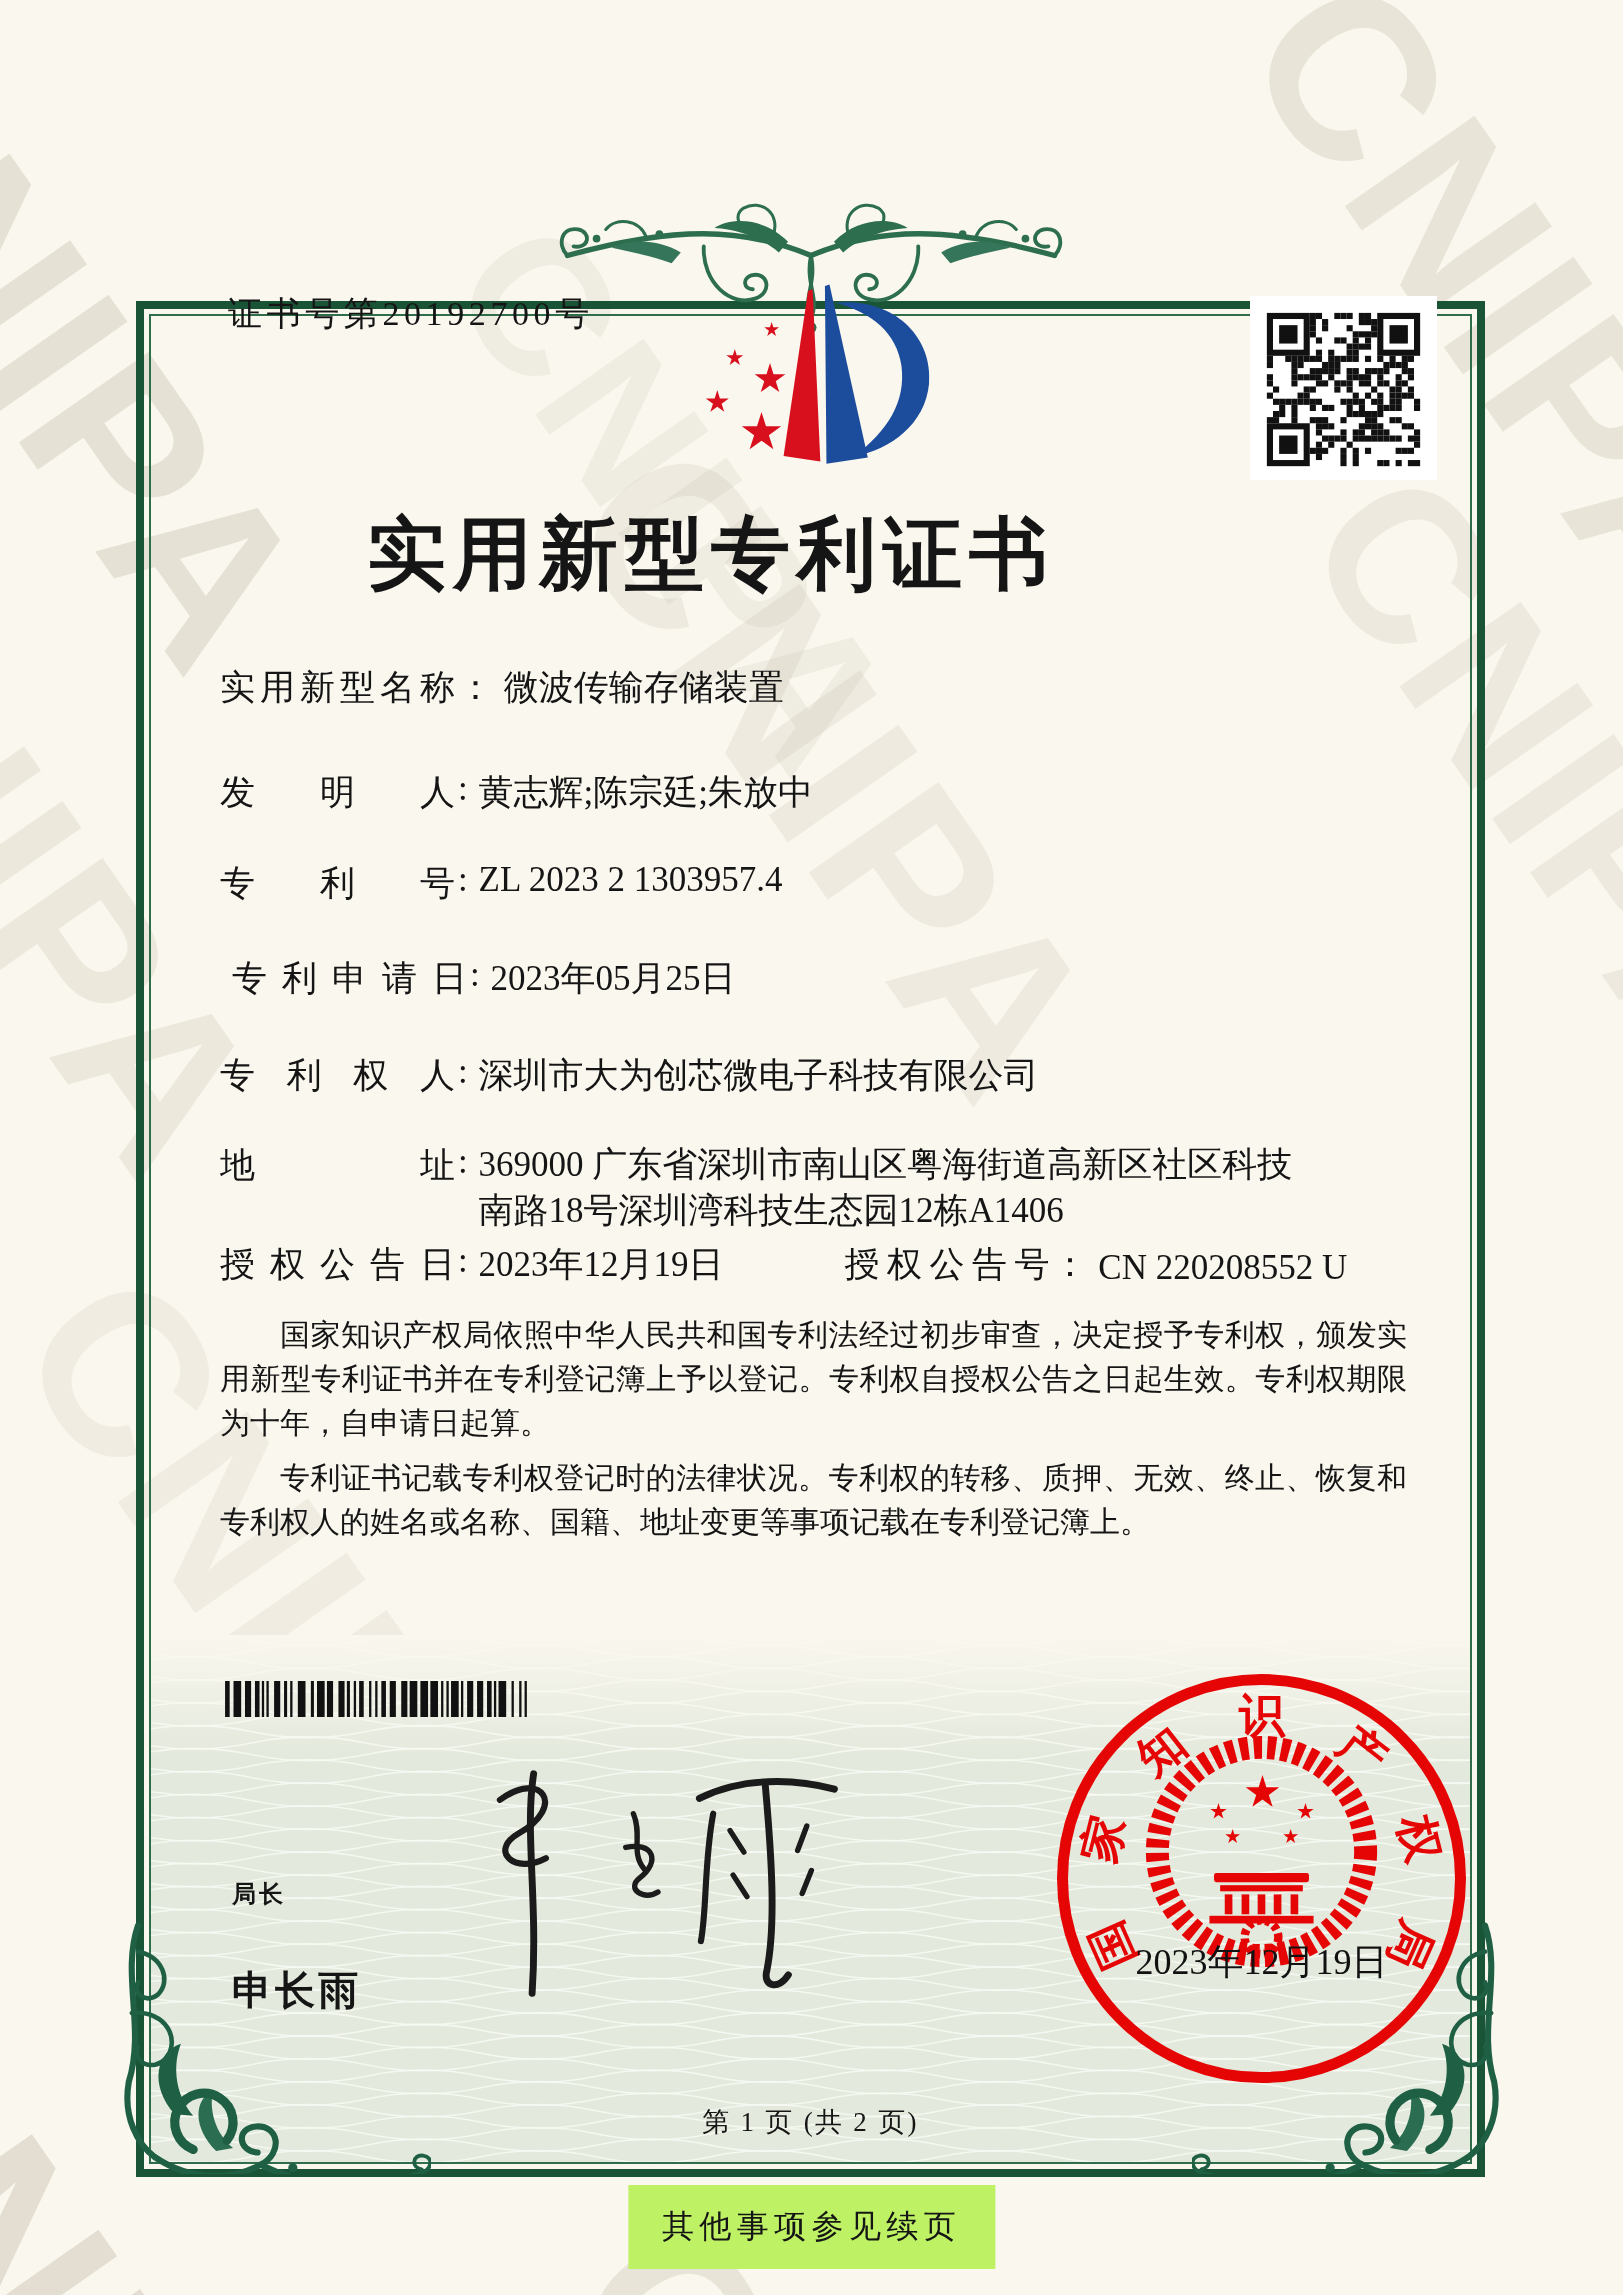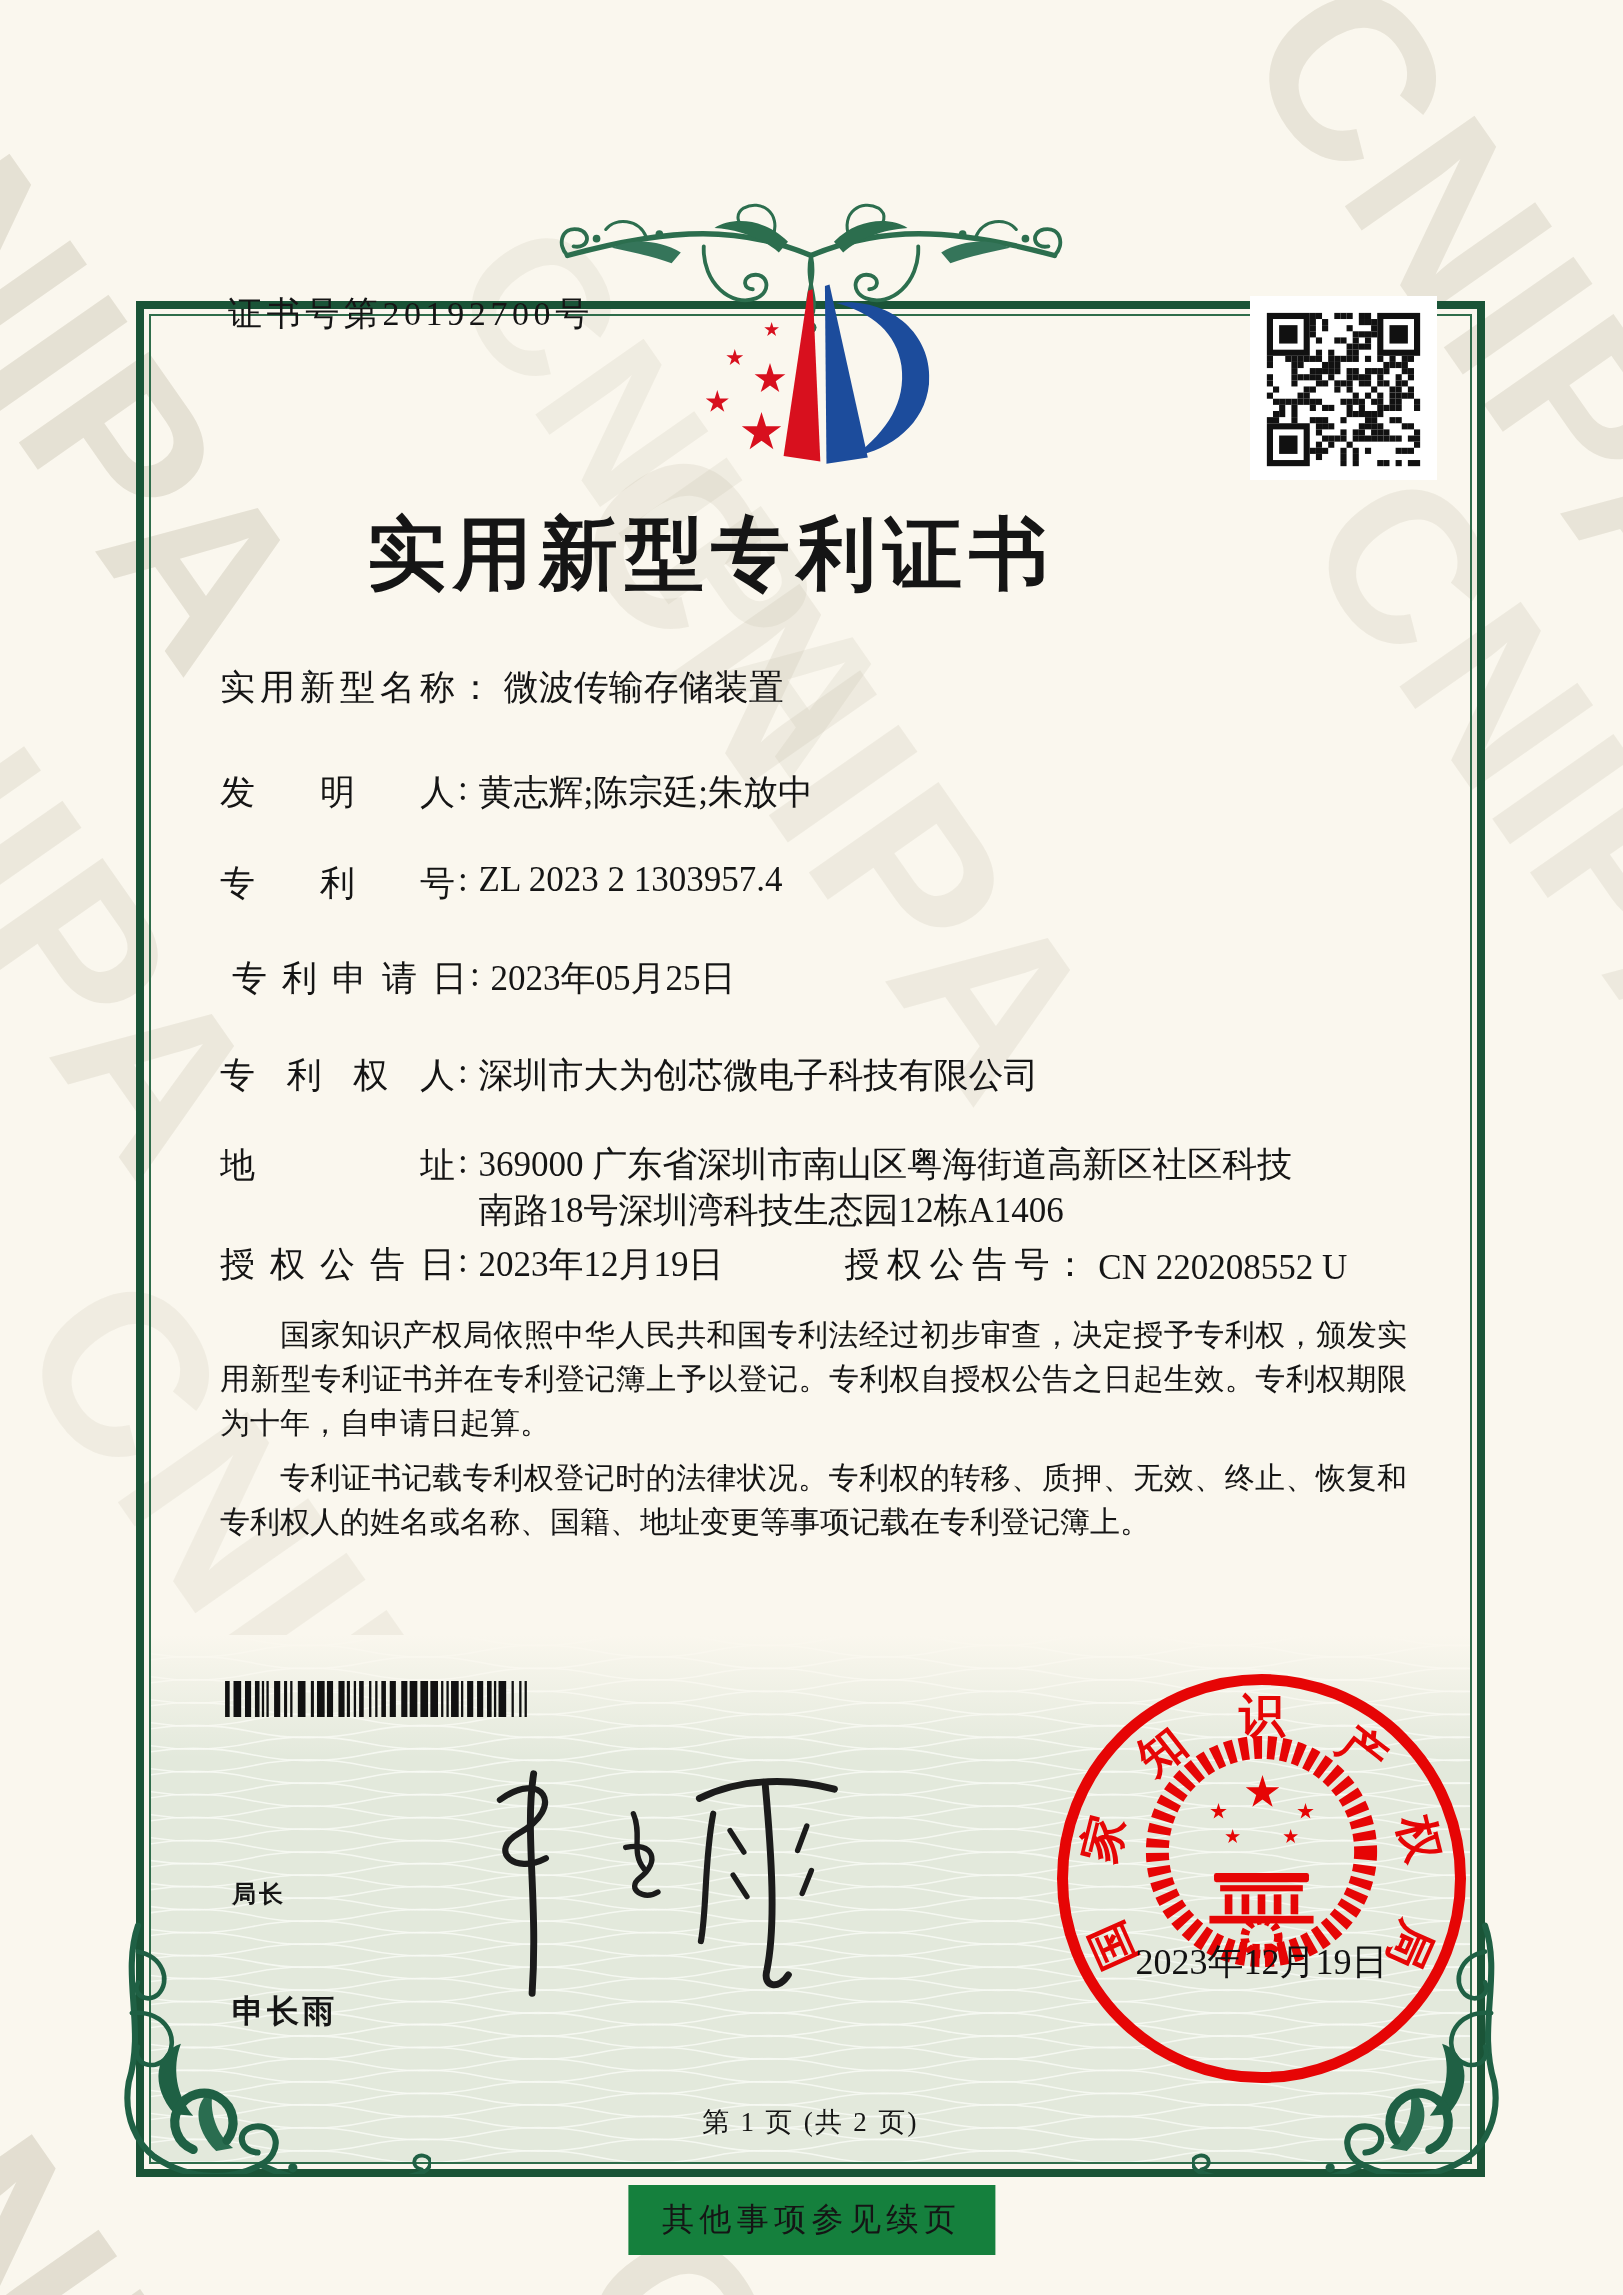--- a/index.html
+++ b/index.html
@@ -56,38 +56,38 @@
   .pair2{display:flex;margin-left:121px;align-items:flex-end;}
   .flabel.small{width:205px;}
   
   .legal{position:absolute;left:220px;top:1313px;width:1187px;font-size:30px;line-height:44px;text-align:justify;}
   .legal p{margin:0 0 10.7px 0;text-indent:2em;}
   
   .barcode{position:absolute;left:225px;top:1681px;width:305px;height:36px;}
   .sig-img{position:absolute;left:460px;top:1740px;width:445px;height:284px;}
   .director-label{position:absolute;left:232px;top:1878px;font-size:24px;font-weight:600;
     font-family:"Liberation Sans","DejaVu Sans",sans-serif;letter-spacing:3.1px;}
-  .director-name{position:absolute;left:232px;top:1963px;font-size:32px;font-weight:600;
-    font-family:"Liberation Sans","DejaVu Sans",sans-serif;letter-spacing:3.1px;margin-top:27px;}
+  .director-name{position:absolute;left:232px;top:1963px;font-size:40px;font-weight:600;
+    font-family:"Liberation Sans","DejaVu Sans",sans-serif;letter-spacing:3.1px;}
   
   .seal{position:absolute;left:1057px;top:1674px;width:409px;height:409px;}
   .seal-ring{position:absolute;left:0;top:0;right:0;bottom:0;border:11.5px solid #e60505;border-radius:50%;}
   .seal-char{
     position:absolute;color:#e60505;font-weight:bold;font-size:46px;
     transform-origin:center center;line-height:1;
   }
   .emblem{position:absolute;left:82px;top:55px;width:245px;height:245px;}
   .estar{position:absolute;background:#e60505;
     clip-path:polygon(50% 0%,61% 35%,98% 35%,68% 57%,79% 91%,50% 70%,21% 91%,32% 57%,2% 35%,39% 35%);}
   .seal-date-box{left:1057px;width:409px;top:265px;position:absolute;text-align:center;font-size:36px;color:#111;}
   
   .page-num{position:absolute;left:136px;top:2104px;width:1349px;text-align:center;font-size:27px;letter-spacing:2.3px;}
   .cont-note{
     position:absolute;left:50%;top:2185px;transform:translateX(-50%);
-    background:#15803d;padding:13px 34px;font-size:32px;letter-spacing:5.4px;white-space:nowrap;
+    background:#bef264;padding:20px 34px;font-size:32px;letter-spacing:5.4px;white-space:nowrap;
   }
 </style>
 </head>
 <body>
 
 <div class="page">
 
   <div id="wm-layer">
       <div class="wm" style="left: -54px; top: -31px; font-size: 230px; opacity: 0.3;">CNIPA</div>
       <div class="wm" style="left: 1411px; top: -69px; font-size: 230px; opacity: 0.26;">CNIPA</div>

